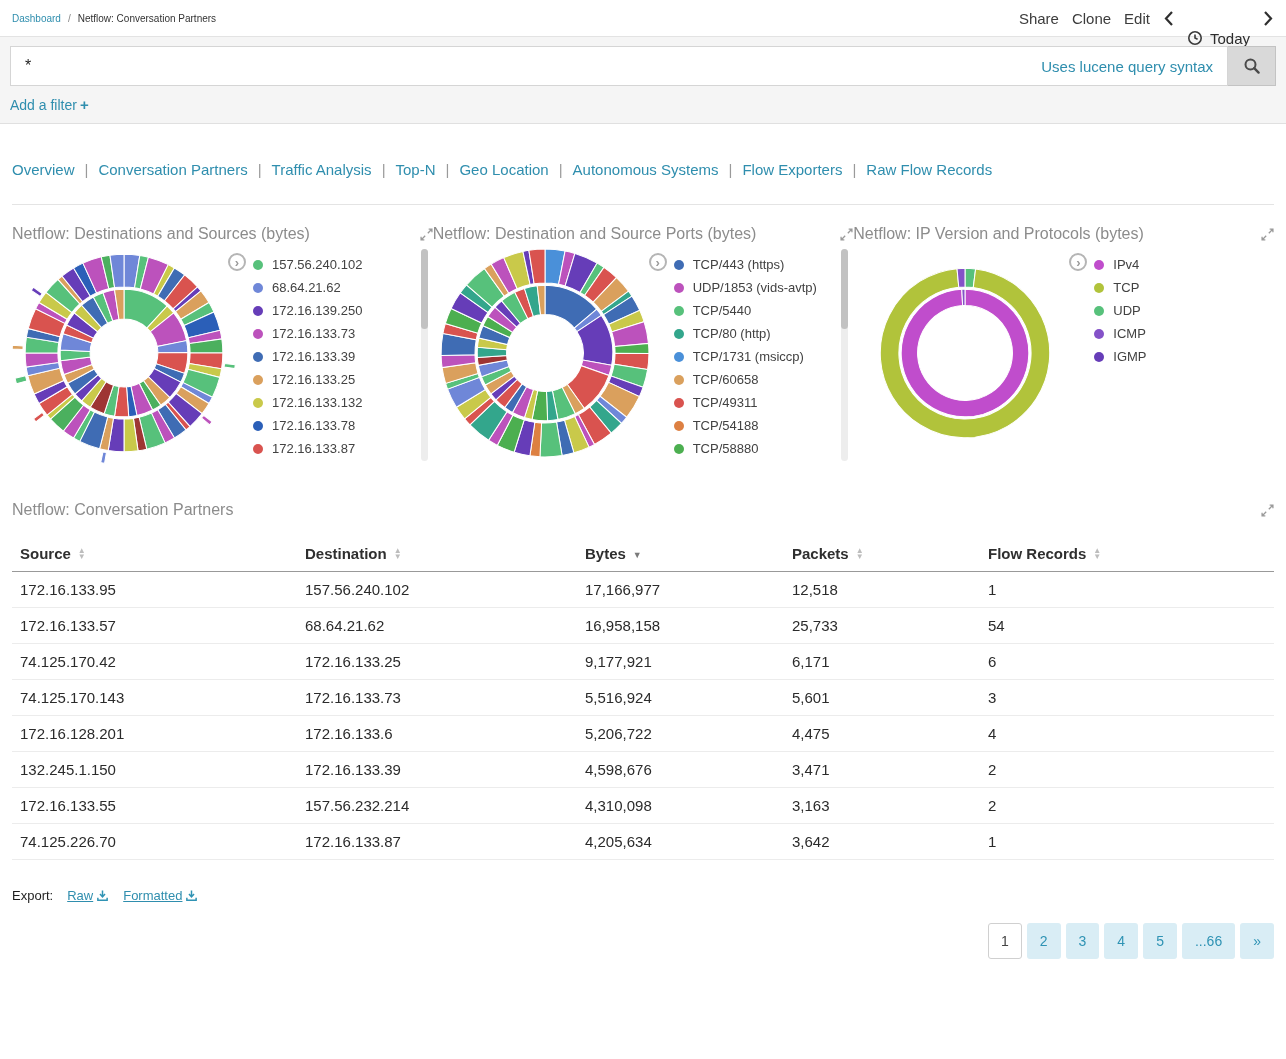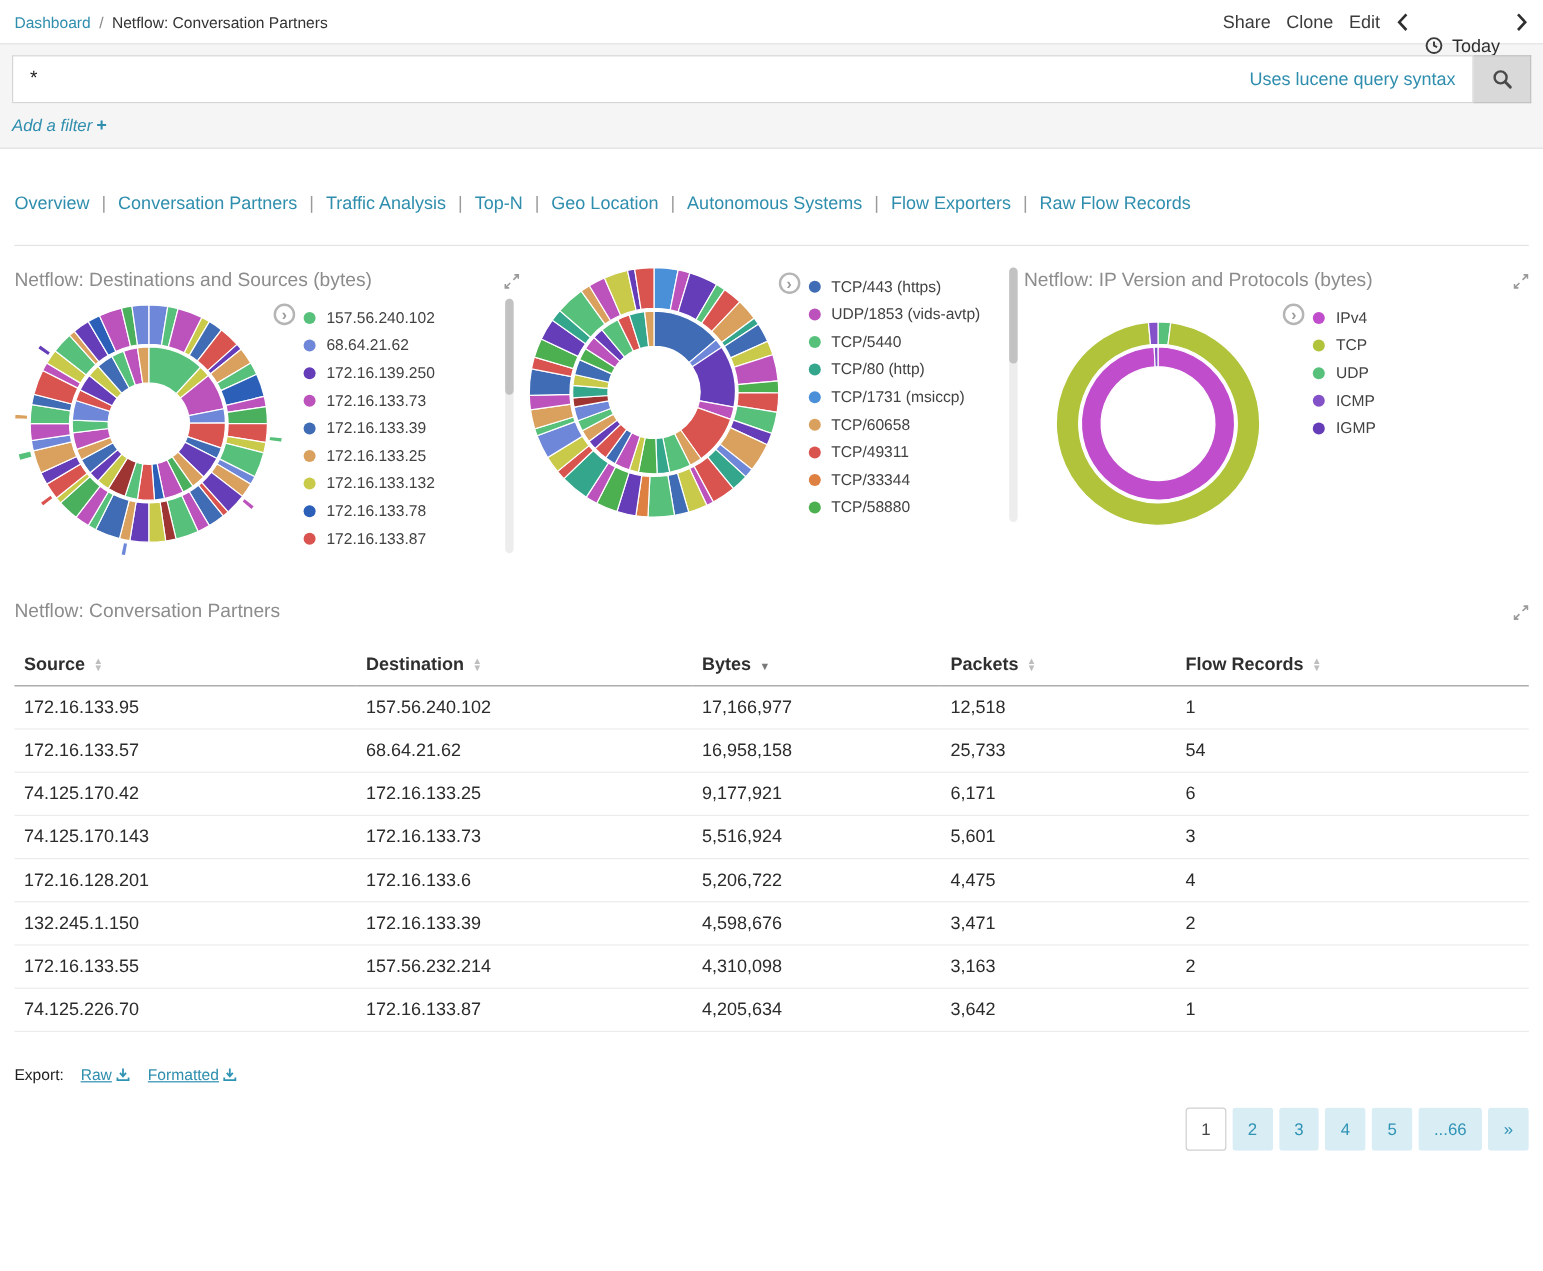--- a/index.html
+++ b/index.html
@@ -7,39 +7,39 @@
     --text:#2b2b2b;
     --title-gray:#8c8c8c;
   }
   *{box-sizing:border-box;}
   html,body{margin:0;padding:0;width:1286px;height:1059px;background:#fff;
     font-family:"Liberation Sans",sans-serif;overflow:hidden;}
   a{text-decoration:none;cursor:pointer;}
 
   
   .topbar{display:flex;justify-content:space-between;align-items:center;height:36px;padding:0 12px;}
-  .breadcrumb{font-size:13px;display:flex;align-items:center;}
+  .breadcrumb{font-size:10px;display:flex;align-items:center;}
   .breadcrumb a{color:var(--link);}
   .crumb-sep{color:#888;margin:0 7px;}
   .crumb-current{color:#333;}
   .topbar-right{display:flex;align-items:center;gap:13px;font-size:15px;}
   .topbar-right a.action{color:#3c3c3c;}
   .chev-btn{display:flex;align-items:center;cursor:pointer;}
   .timepicker{display:flex;align-items:flex-start;gap:7px;color:#2d2d2d;cursor:pointer;margin-top:40px;}
 
   
   .query-section{background:#f5f5f5;border-top:1px solid #e3e3e3;border-bottom:1px solid #e0e0e0;padding:9px 10px 10px;}
   .query-row{display:flex;}
   .query-input-wrap{flex:1;display:flex;align-items:center;background:#fff;border:1px solid #d5d5d5;height:40px;}
   input.query{flex:1;border:none;outline:none;font-size:16px;padding:0 14px;color:#222;background:transparent;font-family:inherit;}
   .lucene{font-size:15px;color:var(--link);margin-right:14px;white-space:nowrap;}
   .search-btn{width:48px;height:40px;background:#d9d9d9;border:1px solid #c3c3c3;border-left:none;
     display:flex;align-items:center;justify-content:center;cursor:pointer;padding:0;}
   .filter-row{margin-top:10px;font-size:14px;}
-  .add-filter{color:var(--link);font-style:italic;}
+  .add-filter{color:var(--link);}
   .add-filter b{font-weight:700;margin-left:3px;font-size:15px;}
 
   
   .dashboard{padding:0 12px;}
   .panel-header{display:flex;justify-content:space-between;align-items:center;height:26px;}
   .panel-title{font-size:16px;color:var(--title-gray);font-weight:400;}
   .expand-icon{cursor:pointer;display:flex;}
 
   .nav-panel{padding-top:17px;padding-bottom:26px;border-bottom:1px solid #e4e4e4;}
   .nav-links{margin-top:20px;font-size:15px;}
@@ -274,20 +274,28 @@
               </li>
             </ul>
         </div>
         <div class="scrollbar">
             <div class="thumb"></div>
           </div>
       </div>
     </div>
 
     <div class="chart-panel">
+      <div class="panel-header">
+        <span class="panel-title">Netflow: Destination and Source Ports (bytes)</span>
+        <span class="expand-icon">
+          <svg width="13" height="13" viewBox="0 0 12 12">
+              <path d="M7.2 4.8 L11 1 M11 4 V1 H8 M4.8 7.2 L1 11 M1 8 V11 H4" fill="none" stroke="#9a9a9a" stroke-width="1.2"></path>
+            </svg>
+        </span>
+      </div>
       <div class="chart-body">
         <svg class="sunburst" viewBox="0 0 230 230">
             <path d="M 115.00 47.80 A 67.2 67.2 0 0 1 166.25 71.53 L 144.04 90.37 A 38.080000000000005 38.080000000000005 0 0 0 115.00 76.92 Z" fill="#3f6cb4" stroke="#fff" stroke-width="1"></path>
             <path d="M 166.25 71.53 A 67.2 67.2 0 0 1 170.92 77.73 L 146.69 93.88 A 38.080000000000005 38.080000000000005 0 0 0 144.04 90.37 Z" fill="#6f87d8" stroke="#fff" stroke-width="1"></path>
             <path d="M 170.92 77.73 A 67.2 67.2 0 0 1 181.08 127.24 L 152.44 121.93 A 38.080000000000005 38.080000000000005 0 0 0 146.69 93.88 Z" fill="#663db8" stroke="#fff" stroke-width="1"></path>
             <path d="M 181.08 127.24 A 67.2 67.2 0 0 1 178.41 137.24 L 150.93 127.60 A 38.080000000000005 38.080000000000005 0 0 0 152.44 121.93 Z" fill="#bc52bc" stroke="#fff" stroke-width="1"></path>
             <path d="M 178.41 137.24 A 67.2 67.2 0 0 1 153.87 169.82 L 137.03 146.06 A 38.080000000000005 38.080000000000005 0 0 0 150.93 127.60 Z" fill="#d9534f" stroke="#fff" stroke-width="1"></path>
             <path d="M 153.87 169.82 A 67.2 67.2 0 0 1 144.99 175.14 L 131.99 149.08 A 38.080000000000005 38.080000000000005 0 0 0 137.03 146.06 Z" fill="#daa05d" stroke="#fff" stroke-width="1"></path>
             <path d="M 144.99 175.14 A 67.2 67.2 0 0 1 127.87 180.96 L 122.29 152.37 A 38.080000000000005 38.080000000000005 0 0 0 131.99 149.08 Z" fill="#57c17b" stroke="#fff" stroke-width="1"></path>
             <path d="M 127.87 180.96 A 67.2 67.2 0 0 1 117.59 182.15 L 116.47 153.05 A 38.080000000000005 38.080000000000005 0 0 0 122.29 152.37 Z" fill="#33a68c" stroke="#fff" stroke-width="1"></path>
@@ -382,21 +390,21 @@
               <li>
                 <span class="dot" style="background:#daa05d"></span>
                 <span class="legend-label">TCP/60658</span>
               </li>
               <li>
                 <span class="dot" style="background:#d9534f"></span>
                 <span class="legend-label">TCP/49311</span>
               </li>
               <li>
                 <span class="dot" style="background:#dd8042"></span>
-                <span class="legend-label">TCP/33344</span>
+                <span class="legend-label">TCP/54188</span>
               </li>
               <li>
                 <span class="dot" style="background:#4caf50"></span>
                 <span class="legend-label">TCP/58880</span>
               </li>
             </ul>
         </div>
         <div class="scrollbar">
             <div class="thumb"></div>
           </div>

